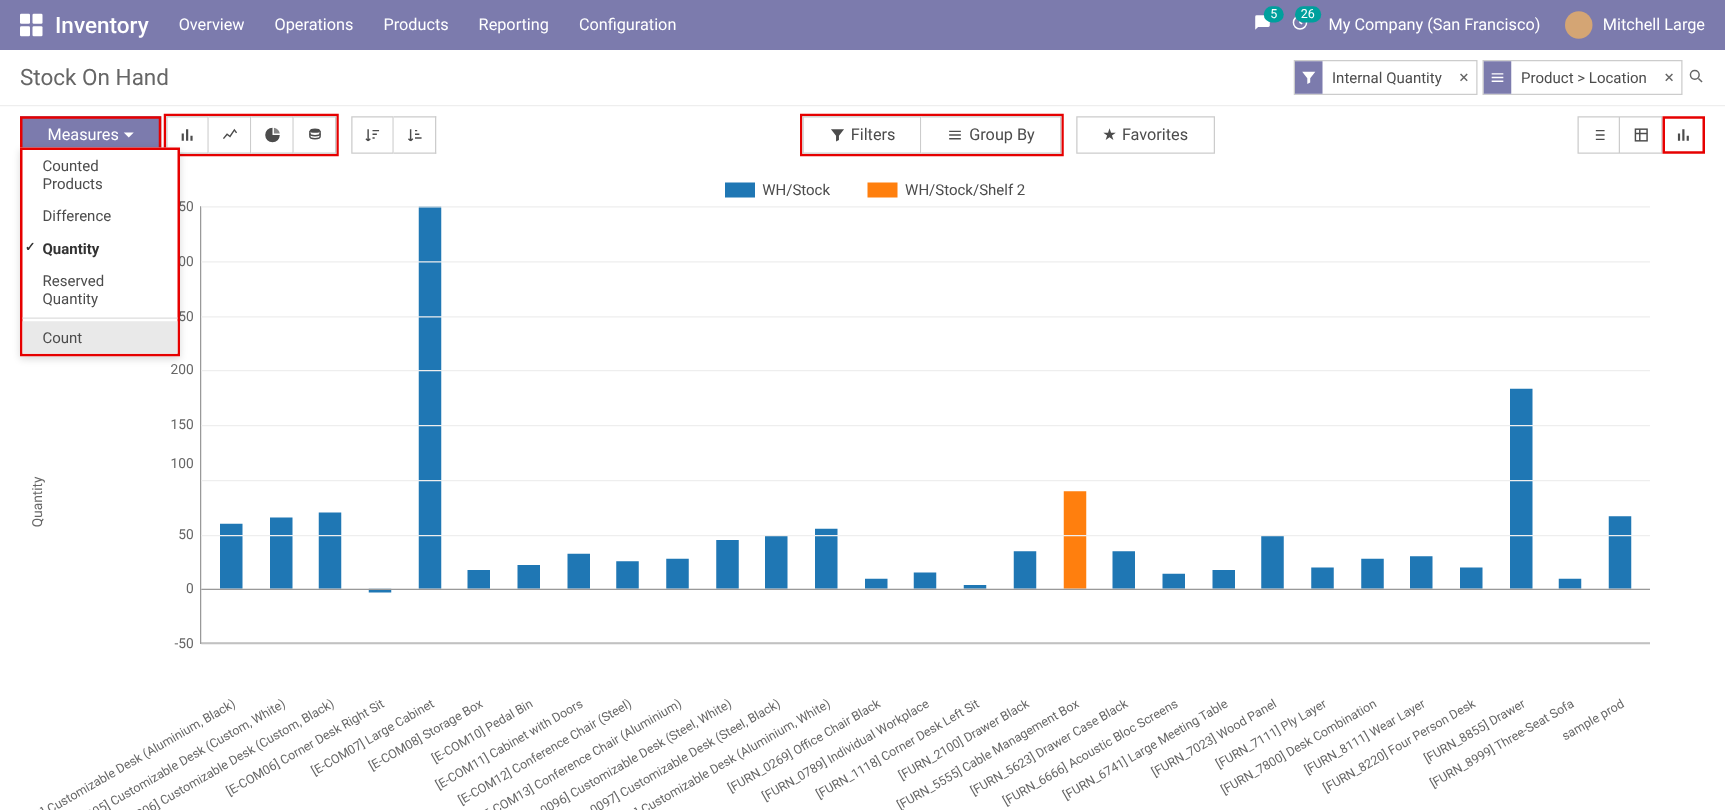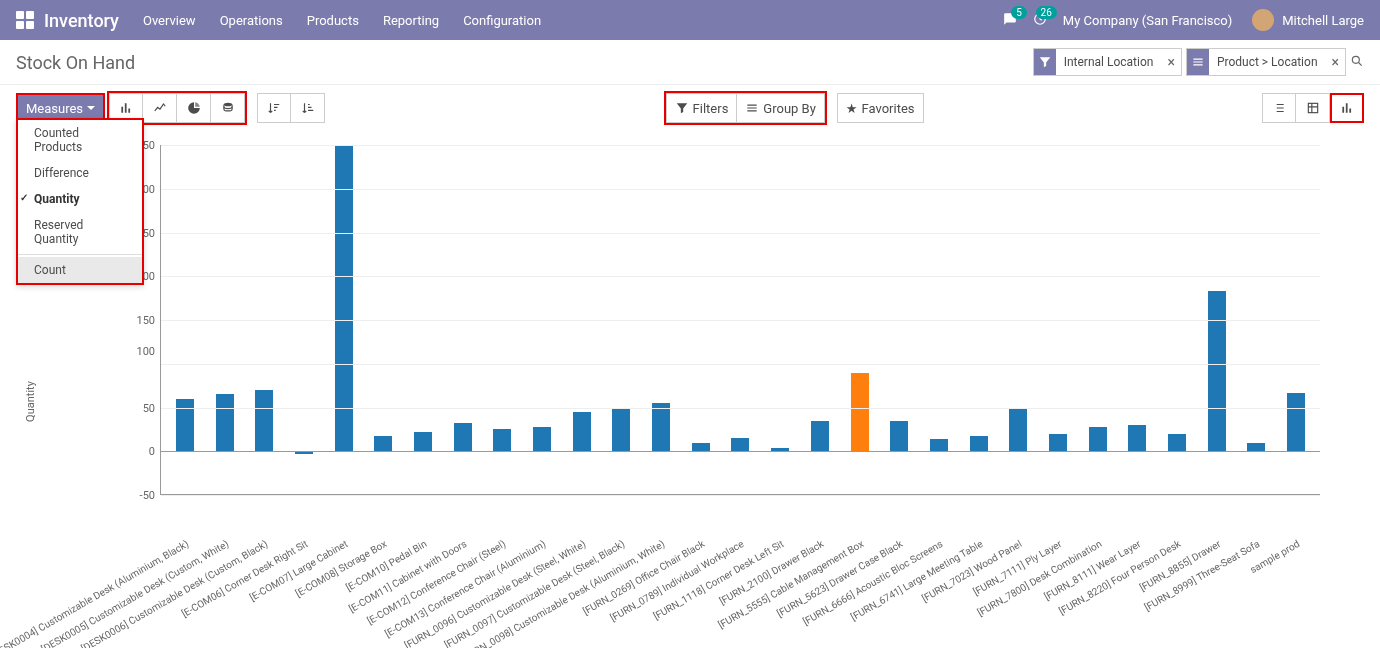--- a/index.html
+++ b/index.html
@@ -21,21 +21,21 @@
 .page-title { font-size: 18px; color: #666; font-weight: 400; }
 .control-row .spacer { flex: 1; }
 .facet { display: inline-flex; align-items: center; background: #fff; border: 1px solid #ccc; height: 28px; margin-right: 4px; font-size: 12px; }
 .facet .facet-icon { background: #7C7BAD; color: #fff; width: 22px; height: 100%; display: flex; align-items: center; justify-content: center; }
 .facet .facet-label { padding: 0 8px; color: #4c4c4c; }
 .facet .facet-remove { padding: 0 6px; color: #666; cursor: pointer; font-size: 14px; }
 .search-input { border: none; outline: none; font-size: 13px; color: #666; width: 300px; height: 28px; padding: 0 6px; }
 .search-icon { color: #666; font-size: 16px; }
 
 .toolbar-row { display: flex; align-items: center; padding: 6px 16px 10px 16px; }
-.btn { border: 1px solid #ccc; background: #fff; height: 30px; display: inline-flex; align-items: center; justify-content: center; padding: 0 8px; font-size: 13px; cursor: pointer; color: #4c4c4c; }
+.btn { border: 1px solid #ccc; background: #fff; height: 30px; display: inline-flex; align-items: center; justify-content: center; padding: 0 20px; font-size: 13px; cursor: pointer; color: #4c4c4c; }
 .btn-primary { background: #7C7BAD; color: #fff; border-color: #5f5e97; }
 .btn-group { display: inline-flex; }
 .btn-group .btn { border-radius: 0; }
 .btn-group .btn + .btn { border-left: none; }
 .btn .caret { margin-left: 4px; border-top: 4px solid currentColor; border-left: 4px solid transparent; border-right: 4px solid transparent; display: inline-block; }
 .icon-btn { width: 34px; padding: 0; }
 .redbox { border: 2px solid #e60000 !important; }
 .toolbar-row .gap { width: 10px; display: inline-block; }
 .toolbar-row .spacer { flex: 1; }
 
@@ -104,21 +104,21 @@
 
 <div class="control-row">
   <div class="page-title">Stock On Hand</div>
   <div class="spacer"></div>
   <div class="facet">
     <span class="facet-icon">
         <svg class="ico" viewBox="0 0 24 24" fill="#fff">
           <path d="M3 4h18l-7 9v6l-4 2v-8z"></path>
         </svg>
       </span>
-    <span class="facet-label">Internal Location</span>
+    <span class="facet-label">Internal Quantity</span>
     <span class="facet-remove">×</span>
   </div>
   <div class="facet">
     <span class="facet-icon">
         <svg class="ico" viewBox="0 0 24 24" fill="#fff">
           <path d="M4 6h16v2H4zM4 11h16v2H4zM4 16h16v2H4z"></path>
         </svg>
       </span>
     <span class="facet-label">Product &gt; Location</span>
     <span class="facet-remove">×</span>
@@ -218,20 +218,30 @@
 <div class="dropdown">
   <div class="item"><span>Counted Products</span></div>
   <div class="item"><span>Difference</span></div>
   <div class="item selected"><span class="check">✓</span><span>Quantity</span></div>
   <div class="item"><span>Reserved Quantity</span></div>
   <div class="divider"></div>
   <div class="item hover"><span>Count</span></div>
 </div>
 
 <div class="chart-area">
+  <div class="legend">
+    <div class="legend-item">
+        <span class="legend-swatch" style="background:#1f77b4"></span>
+        <span>WH/Stock</span>
+      </div>
+    <div class="legend-item">
+        <span class="legend-swatch" style="background:#ff7f0e"></span>
+        <span>WH/Stock/Shelf 2</span>
+      </div>
+  </div>
   <div class="axis-label-y">Quantity</div>
   <div class="plot" id="plot">
     <div class="bars" id="bars" style="bottom: 43.75px; height: 306.25px;">
         <div class="bar-slot">
           <div class="bar" style="height: 52.5px;"></div>
         </div>
         <div class="bar-slot">
           <div class="bar" style="height: 56.875px;"></div>
         </div>
         <div class="bar-slot">

